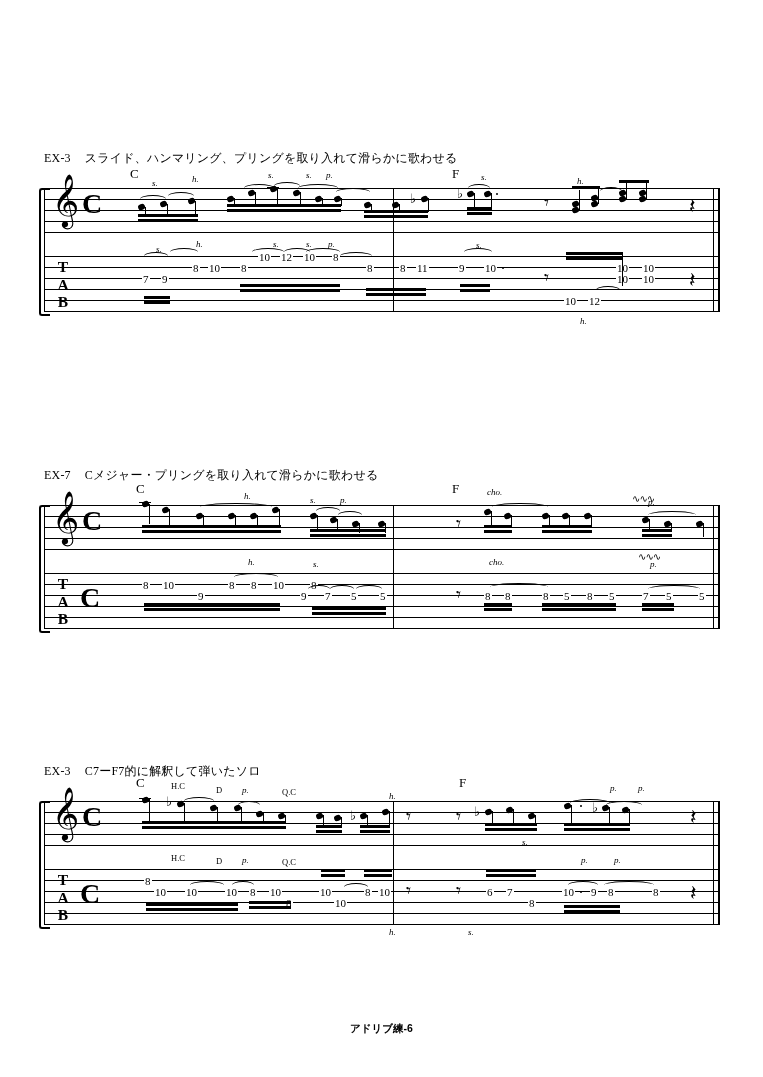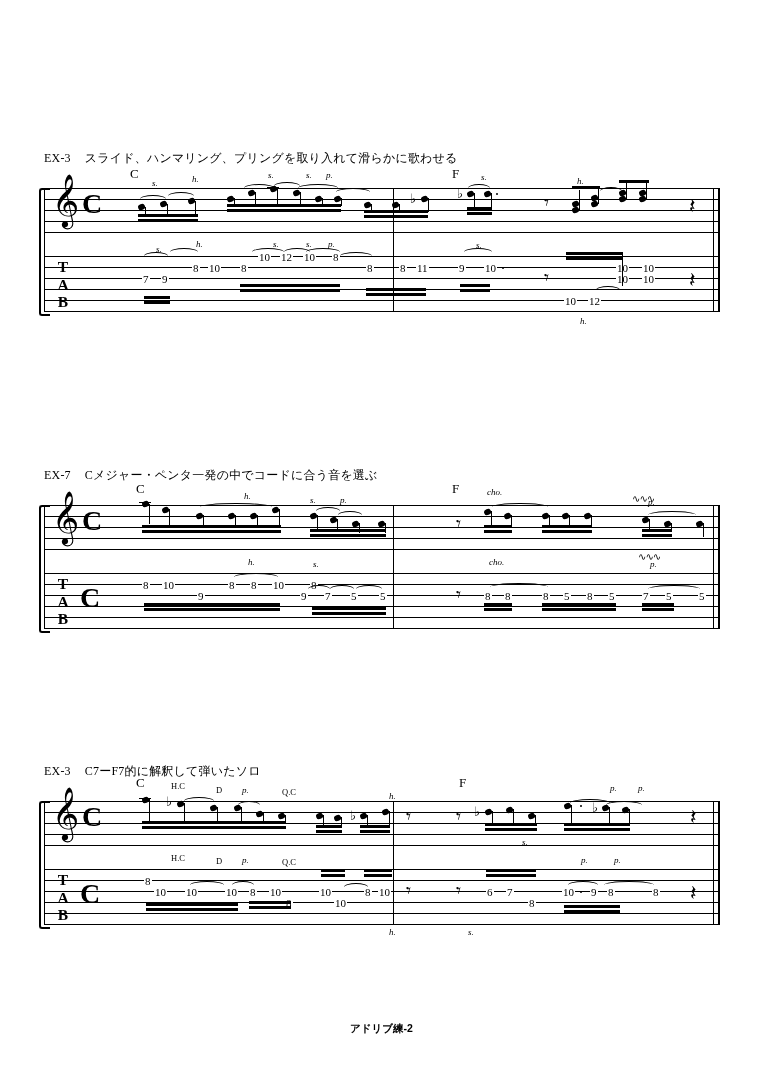--- a/index.html
+++ b/index.html
@@ -421,21 +421,21 @@
         <div class="stem" style="left:578px; top:-4px; height:34px;"></div>
         <div class="slur" style="left:552px; top:30px; width:24px;"></div>
 
         <div class="rest-q" style="left:645px; top:14px;">𝄽</div>
       </div>
     </div>
   </div>
 
   <div class="example" id="ex4" style="top:467px;">
     <div class="ex-title">
-      <span class="lbl">EX-7</span><span>Cメジャー・ペンタ一発の中でコードに合う音を選ぶ</span>
+      <span class="lbl">EX-7</span><span>Cメジャー・プリングを取り入れて滑らかに歌わせる</span>
     </div>
 
     <div class="system">
       <div class="sysbracket"></div>
       <div class="barline start"></div>
       <div class="barline mid"></div>
       <div class="barline endthin"></div>
       <div class="barline end"></div>
 
       <div class="staff">
@@ -734,14 +734,14 @@
         <div class="tnum" style="left:608px; top:18px;">8</div>
         <div class="beam" style="left:520px; top:36px; width:56px;"></div>
         <div class="beam" style="left:520px; top:41px; width:56px;"></div>
         <div class="slur" style="left:524px; top:12px; width:30px;"></div>
         <div class="slur" style="left:560px; top:12px; width:50px;"></div>
         <div class="rest-q" style="left:646px; top:14px;">𝄽</div>
       </div>
     </div>
   </div>
 
-  <div class="footer">アドリブ練-2</div>
+  <div class="footer">アドリブ練-6</div>
 </div>
 
 </body></html>

